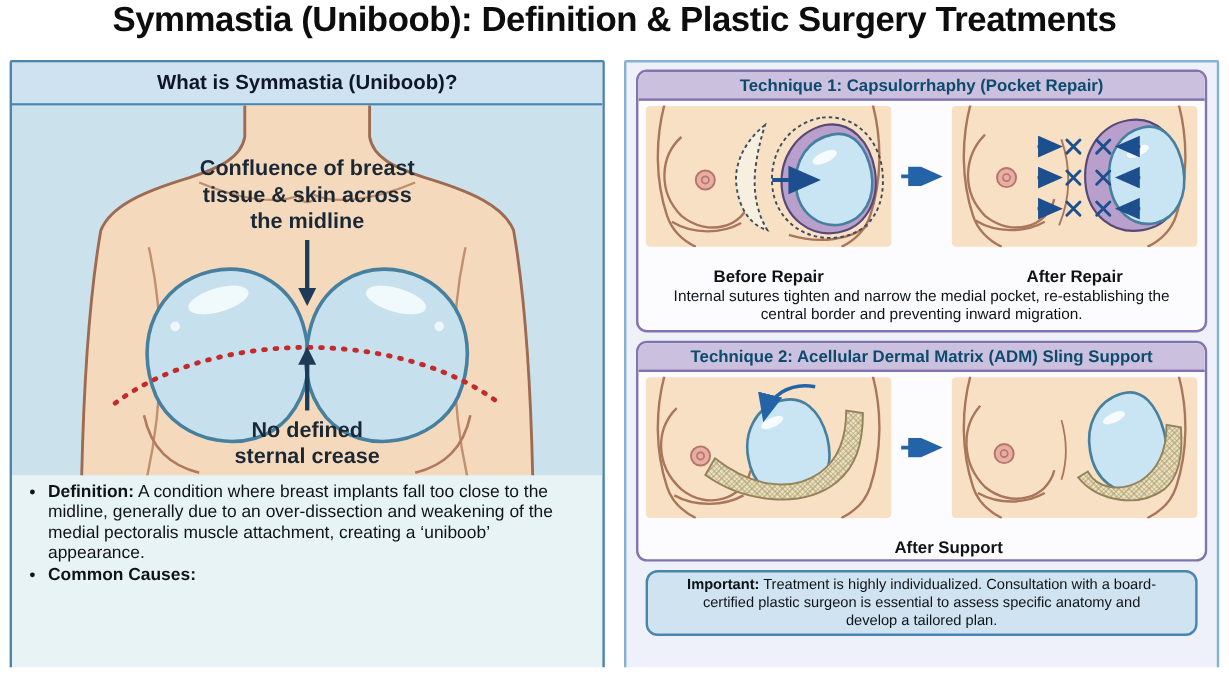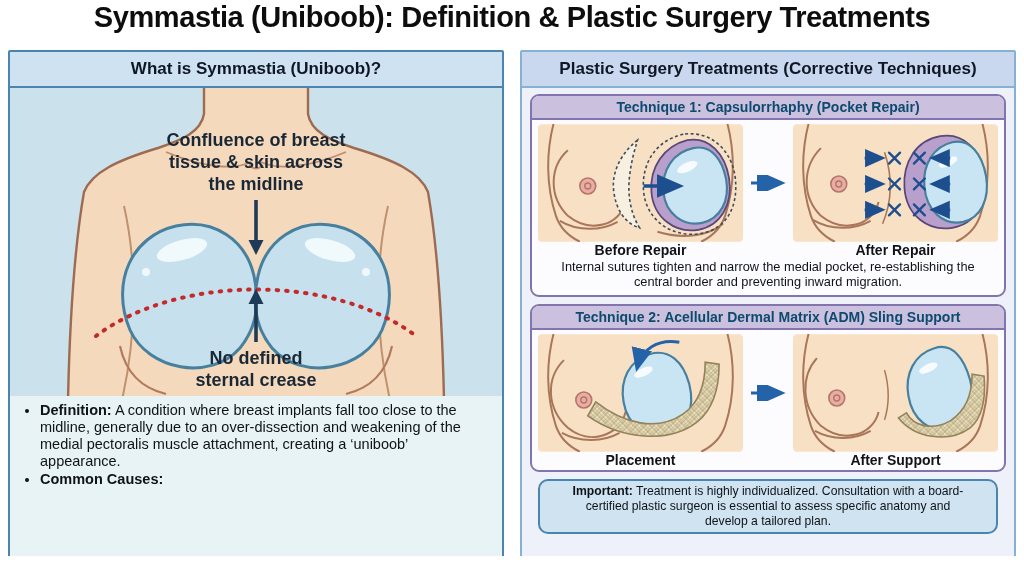--- a/index.html
+++ b/index.html
@@ -27,21 +27,21 @@
 
   .cards { display:flex; flex-direction:column; gap:7px; padding:6px 8px; }
   .card { border:2px solid #8274ae; border-radius:9px; background:#fcfcff; overflow:hidden; }
   .card-header { background:#cbc0de; border-bottom:2px solid #8274ae; text-align:center;
     font-weight:bold; font-size:14px; padding:3px 3px; color:#0c4a6e; }
   .card-body { padding:4px 6px 2px; }
   .illo-row { display:flex; align-items:center; justify-content:center; gap:5px; line-height:0; }
   .illo { width:206px; height:118px; }
   .arrow-mid { width:40px; flex:0 0 40px; }
   .label-row { display:flex; justify-content:center; gap:5px; font-weight:bold;
-    font-size:14px; margin-top:0; color:#0f1318; }
+    font-size:14px; margin-top:16px; color:#0f1318; }
   .label-row .illo-label { width:206px; text-align:center; }
   .label-row .spacer { width:40px; flex:0 0 40px; }
   .card-desc { text-align:center; font-size:12.8px; line-height:1.15; padding:2px 8px 4px; color:#0f1318; }
 
   .important-note { margin:0 8px; background:#cfe3f1; border:2px solid #4a85ae; border-radius:10px;
     text-align:center; font-size:12.2px; line-height:1.22; padding:3px 26px; color:#0f1318; }
 
   .ann-text { font-weight:bold; font-size:18px; fill:#1a2836; text-anchor:middle; }
 </style>
 </head>
@@ -103,21 +103,20 @@
     <div class="text-area">
       <ul class="main-list">
         <li><b>Definition:</b> <span>A condition where breast implants fall too close to the midline, generally due to an over-dissection and weakening of the medial pectoralis muscle attachment, creating a ‘uniboob’ appearance.</span></li>
         <li><b>Common Causes:</b>
         </li>
       </ul>
     </div>
   </div>
 
   <div class="panel panel-right">
-    <div class="panel-header">Plastic Surgery Treatments (Corrective Techniques)</div>
 
     <div class="cards">
 
       <div class="card">
         <div class="card-header">Technique 1: Capsulorrhaphy (Pocket Repair)</div>
         <div class="card-body">
           <div class="illo-row">
 
             <svg class="illo" viewBox="0 0 206 118">
               <defs>
@@ -269,21 +268,20 @@
                 <circle cx="44" cy="64" r="3" fill="none" stroke="#b4756a" stroke-width="1.4"></circle>
               </g>
               <g>
                 <path d="M142,14 C122,20 112,40 116,62 C120,86 138,100 158,94 C176,88 184,68 178,46 C172,24 160,8 142,14 Z" fill="#c9e5f3" stroke="#47809e" stroke-width="2.2"></path>
                 <ellipse cx="136" cy="34" rx="10" ry="4" transform="rotate(-25 136 34)" fill="#ffffff" opacity="0.85"></ellipse>
               </g>
               <path d="M106,84 C122,104 156,110 178,94 C190,84 194,66 192,42 L180,40 C180,62 172,78 158,87 C142,96 122,94 114,79 Z" fill="url(#hatchQ)" stroke="#93825a" stroke-width="1.6"></path>
             </svg>
           </div>
           <div class="label-row">
-            <span class="illo-label">Placement</span>
             <span class="spacer"></span>
             <span class="illo-label">After Support</span>
           </div>
         </div>
       </div>
 
       <div class="important-note">
         <b>Important:</b>
         <span>Treatment is highly individualized. Consultation with a board-certified plastic surgeon is essential to assess specific anatomy and develop a tailored plan.</span>
       </div>

